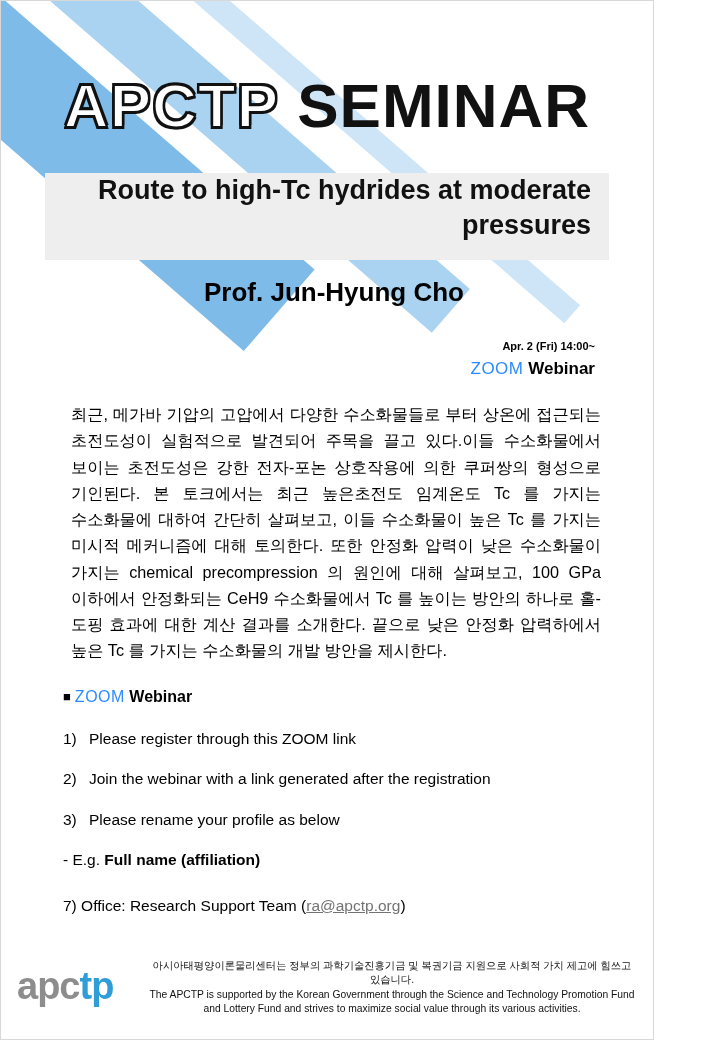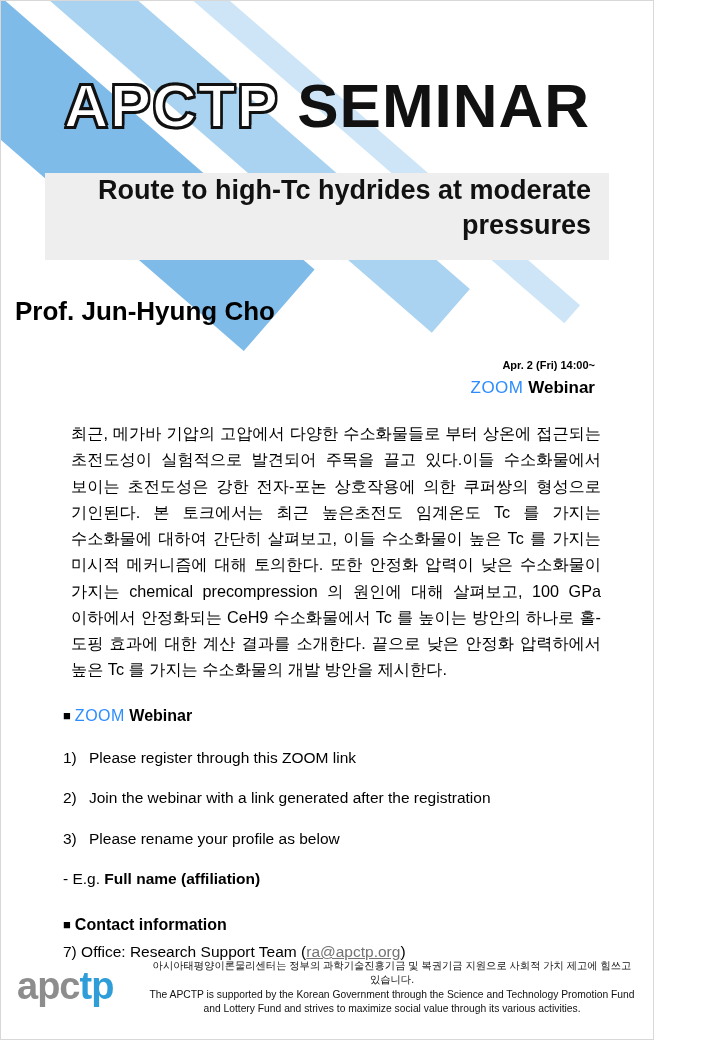--- a/index.html
+++ b/index.html
@@ -86,21 +86,22 @@
     margin: 36px 44px 0 44px;
     background: #eeeeee;
     padding: 0 18px 18px 18px;
     text-align: right;
     font-size: 27px;
     font-weight: bold;
     line-height: 1.28;
     color: #111111;
   }
   .speaker {
-    margin-top: 36px;
+    text-align: center;
+    margin-top: 17px;
     font-size: 26px;
     font-weight: bold;
     padding-left: 14px;
   }
   .affiliation {
     text-align: center;
     margin-top: 8px;
     font-size: 19px;
     font-style: italic;
   }
@@ -250,23 +251,20 @@
         <li>
           <span class="num">3)</span><span>Please rename your profile as below</span>
         </li>
         <li class="eg">
           <span>- E.g. </span><b>Full name (affiliation)</b>
         </li>
       </ol>
     </div>
 
     <div class="section">
-      <div class="section-head">
-        <span class="sq">■</span><span>Contact information</span>
-      </div>
       <div>
         <span>7) Office: Research Support Team (</span><a class="mail" href="#">ra@apctp.org</a><span>)</span>
       </div>
     </div>
 
   </div>
 
   <div class="footer">
     <div class="logo"><span>apc</span><span class="t">t</span><span class="p2">p</span></div>
     <div class="footer-text">

